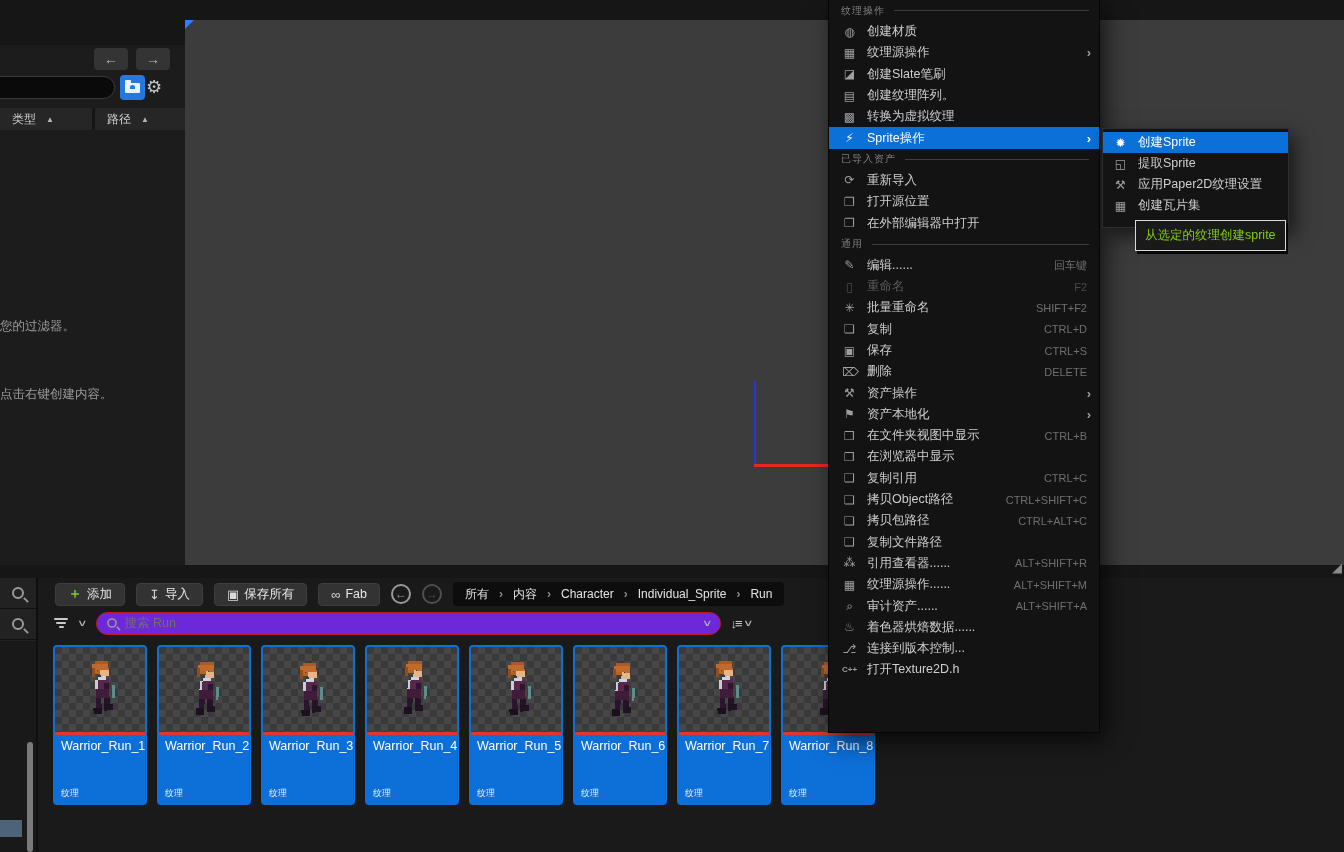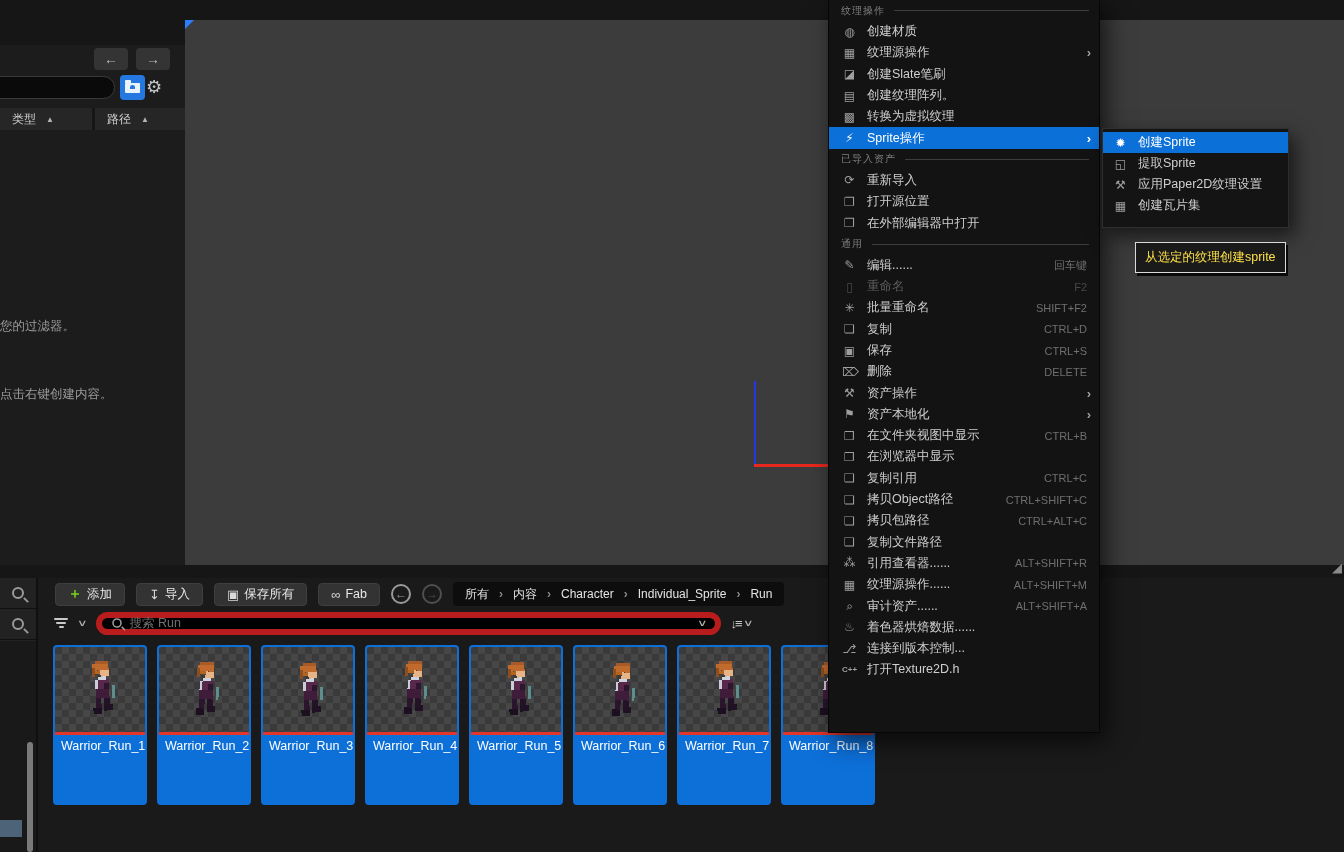--- a/index.html
+++ b/index.html
@@ -55,38 +55,38 @@
     display:flex; align-items:center; justify-content:center; font-size:12px; }
   .circ.dim { border-color:#4f4f4f; color:#4f4f4f; }
   .breadcrumb { height:24px; background:#0d0d0d; border-radius:4px; display:flex; align-items:center; padding:0 12px; gap:10px; }
   .bc-item { color:#e4e4e4; font-size:12px; white-space:nowrap; }
   .bc-sep { color:#8a8a8a; font-size:12px; font-weight:bold; }
 
   .cb-filterrow { position:absolute; left:53px; top:32px; height:26px; display:flex; align-items:center; gap:10px; }
   .funnel { display:flex; flex-direction:column; gap:2px; align-items:center; width:16px; }
   .funnel i { display:block; height:2px; background:#c9c9c9; border-radius:1px; }
   .chev { color:#b5b5b5; font-size:9px; transform:scaleX(1.6); }
-  .search-pill { width:625px; height:23px; background:#000000; border:6px solid #b91c1c; border-radius:12px;
+  .search-pill { width:625px; height:23px; background:#6d28d9; border:1px solid #b91c1c; border-radius:12px;
     display:flex; align-items:center; padding:0 9px; gap:7px; }
   .search-pill .mag { transform:scale(.8); }
   .search-pill input { flex:1; background:transparent; border:none; outline:none; color:#ccc; font-size:12.5px; }
   .search-pill input::placeholder { color:#6f6f6f; }
   .sorter { display:flex; align-items:center; gap:4px; color:#c9c9c9; }
   .sort-glyph { font-size:13px; letter-spacing:-2px; }
 
   .tiles { position:absolute; left:53px; top:67px; display:flex; gap:10px; }
   .tile { width:94px; height:160px; border:2px solid #0d6fd8; border-radius:4px; background:#0d6fd8;
     overflow:hidden; display:flex; flex-direction:column; }
   .thumb { height:85px; position:relative; background-color:#3a3a3a;
     background-image:linear-gradient(45deg,#474747 25%,transparent 25%,transparent 75%,#474747 75%),
                      linear-gradient(45deg,#474747 25%,transparent 25%,transparent 75%,#474747 75%);
     background-size:14px 14px; background-position:0 0,7px 7px; }
   .thumb svg { position:absolute; left:24px; top:12px; width:44px; height:62px; }
   .redbar { height:3px; background:#e2352b; }
-  .tile-label { flex:1; background:#0d6fd8; padding:4px 6px 3px; display:flex; flex-direction:row; }
+  .tile-label { flex:1; background:#0d6fd8; padding:4px 6px 3px; display:flex; flex-direction:column; }
   .tile-name { color:#fff; font-size:12.5px; }
   .tile-type { margin-top:auto; color:#eaf2ff; font-size:9px; }
 
   
   .menu { position:absolute; left:828px; top:0; width:272px; height:733px; background:#131313;
     border:1px solid #060606; border-top:none; box-shadow:6px 8px 22px rgba(0,0,0,.65); }
   .m-hdr { height:21px; display:flex; align-items:center; }
   .m-hdr span { margin-left:12px; font-size:10px; color:#7f7f7f; letter-spacing:1px; }
   .m-hdr i { flex:1; height:1px; background:#3d3d3d; margin:0 10px 0 9px; }
   .m-item { height:21.3px; display:flex; align-items:center; color:#cfcfcf; font-size:12.5px; }
@@ -100,22 +100,22 @@
   .m-item.hl .mi-ic, .m-item.hl .mi-arrow { color:#fff; }
   .m-item.disabled { color:#5d5d5d; }
   .m-item.disabled .mi-ic { color:#4a4a4a; }
   .m-item.disabled .mi-short { color:#484848; }
 
   .submenu { position:absolute; left:1102px; top:128px; width:187px; height:100px; background:#141414;
     border:1px solid #2e2e2e; box-shadow:6px 8px 18px rgba(0,0,0,.6); padding-top:3px; }
   .submenu .m-item { height:21px; }
   .submenu .m-item .mi-ic { margin-left:10px; }
 
-  .tooltip { position:absolute; left:1135px; top:242px; background:#1a1a1a; border:1px solid #d9d9d9;
-    box-shadow:2px 3px 0 rgba(0,0,0,.85); color:#fde047; font-size:12.5px; padding:6px 9px; white-space:nowrap; }
+  .tooltip { position:absolute; left:1135px; top:220px; background:#1a1a1a; border:1px solid #d9d9d9;
+    box-shadow:2px 3px 0 rgba(0,0,0,.85); color:#84cc16; font-size:12.5px; padding:6px 9px; white-space:nowrap; }
 </style>
 </head>
 <body>
 
 <div class="left-panel">
   <div class="lp-top"></div>
   <div class="nav-btn nav-back">
       <span>←</span>
     </div>
   <div class="nav-btn nav-fwd">

